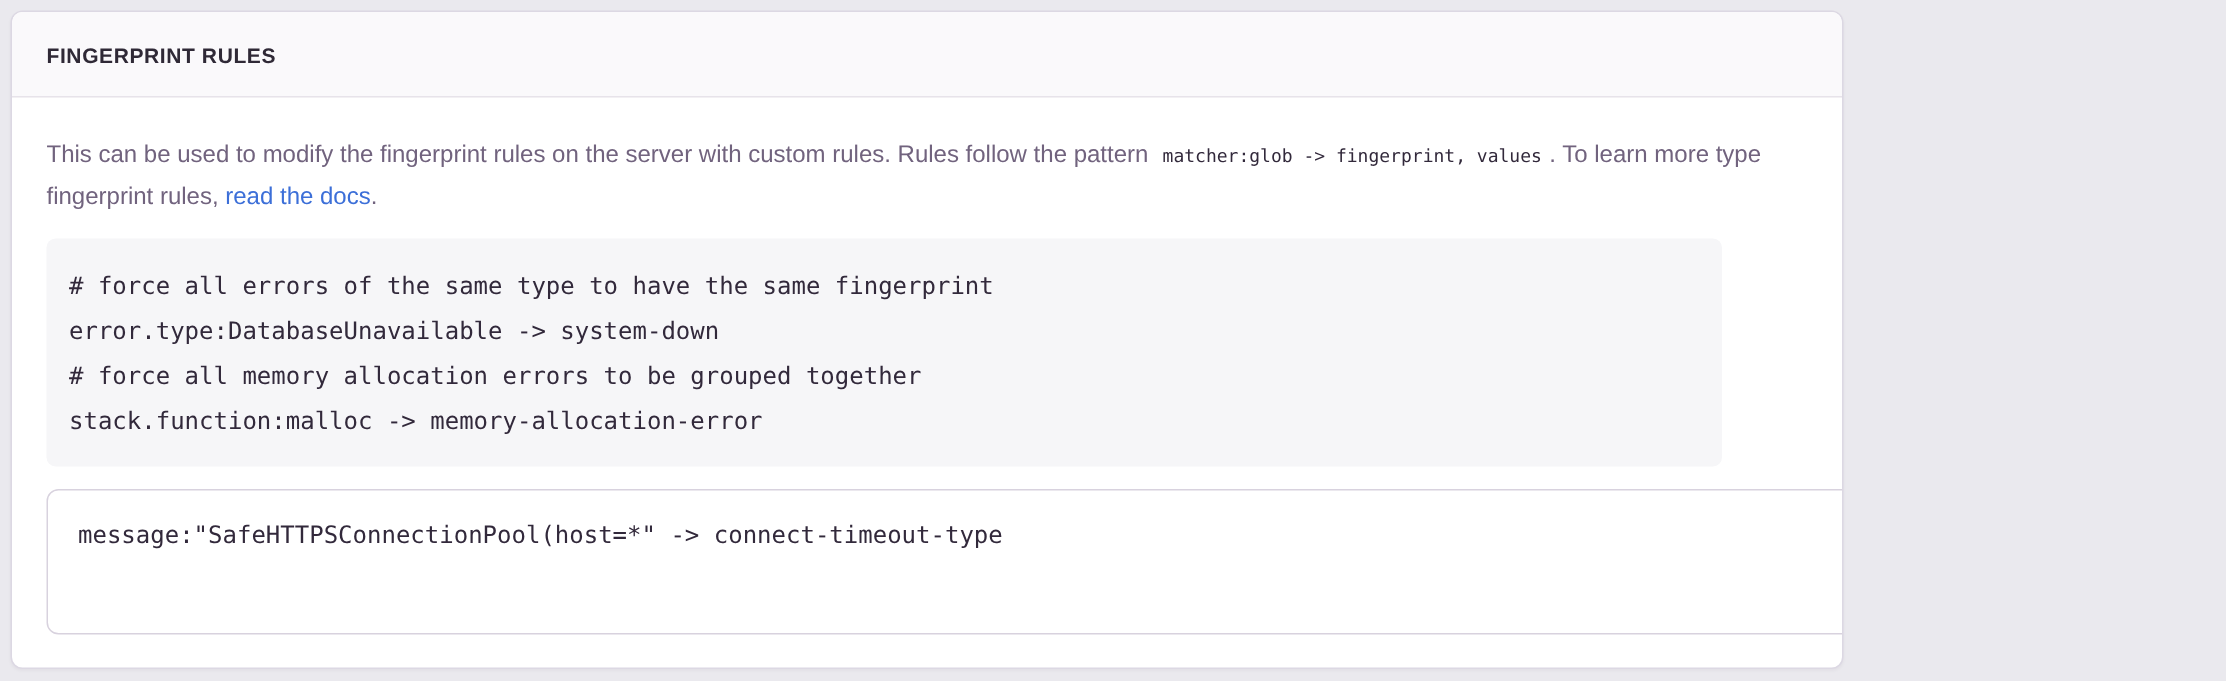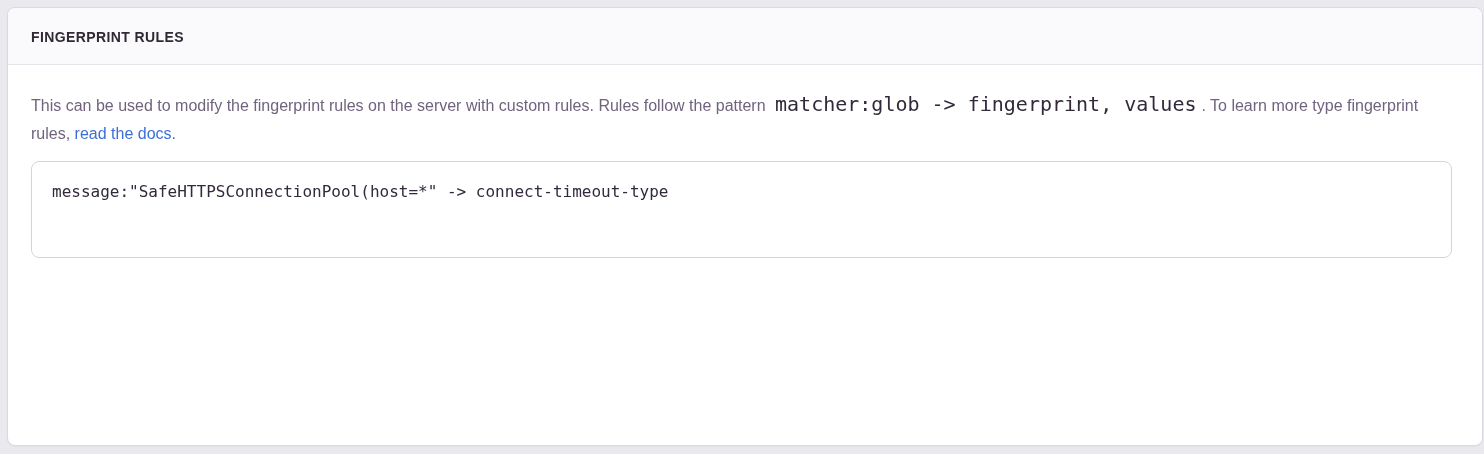--- a/index.html
+++ b/index.html
@@ -8,21 +8,21 @@
     width: 1484px;
     height: 454px;
     background: #eae9ee;
     font-family: "Liberation Sans", sans-serif;
     position: relative;
   }
   .panel {
     position: absolute;
     left: 7px;
     top: 7px;
-    width: 1476px;
+    width: 1222px;
     height: 439px;
     background: #ffffff;
     border: 1px solid #dcd8e3;
     border-radius: 8px;
     box-shadow: 0 1px 2px rgba(43, 34, 51, 0.04);
     overflow: hidden;
   }
   .panel-header {
     background: #faf9fb;
     border-bottom: 1px solid #e7e3ea;
@@ -38,21 +38,21 @@
     padding: 25px 23px 24px 23px;
   }
   .description {
     font-size: 16px;
     line-height: 28px;
     color: #71637e;
     margin: 0 0 13px 0;
   }
   .inline-code {
     font-family: "DejaVu Sans Mono", monospace;
-    font-size: 20px;
+    font-size: 12px;
     color: #32293b;
     padding: 0 5px;
     white-space: nowrap;
   }
   .doc-link {
     color: #3c6fd8;
     text-decoration: none;
     cursor: pointer;
   }
   .example-block {
@@ -88,16 +88,20 @@
 </head>
 <body>
 
 <div class="panel">
   <div class="panel-header">FINGERPRINT RULES</div>
 
   <div class="panel-body">
 
     <p class="description"><span>This can be used to modify the fingerprint rules on the server with custom rules. Rules follow the pattern </span><code class="inline-code">matcher:glob -&gt; fingerprint, values</code><span>. To learn more type fingerprint rules, </span><a class="doc-link">read the docs</a><span>.</span></p>
 
+    <pre class="example-block"># force all errors of the same type to have the same fingerprint
+error.type:DatabaseUnavailable -&gt; system-down
+# force all memory allocation errors to be grouped together
+stack.function:malloc -&gt; memory-allocation-error</pre>
 
     <textarea class="rules-textarea" spellcheck="false" style="">message:"SafeHTTPSConnectionPool(host=*" -&gt; connect-timeout-type</textarea>
   </div>
 </div>
 
 </body></html>

